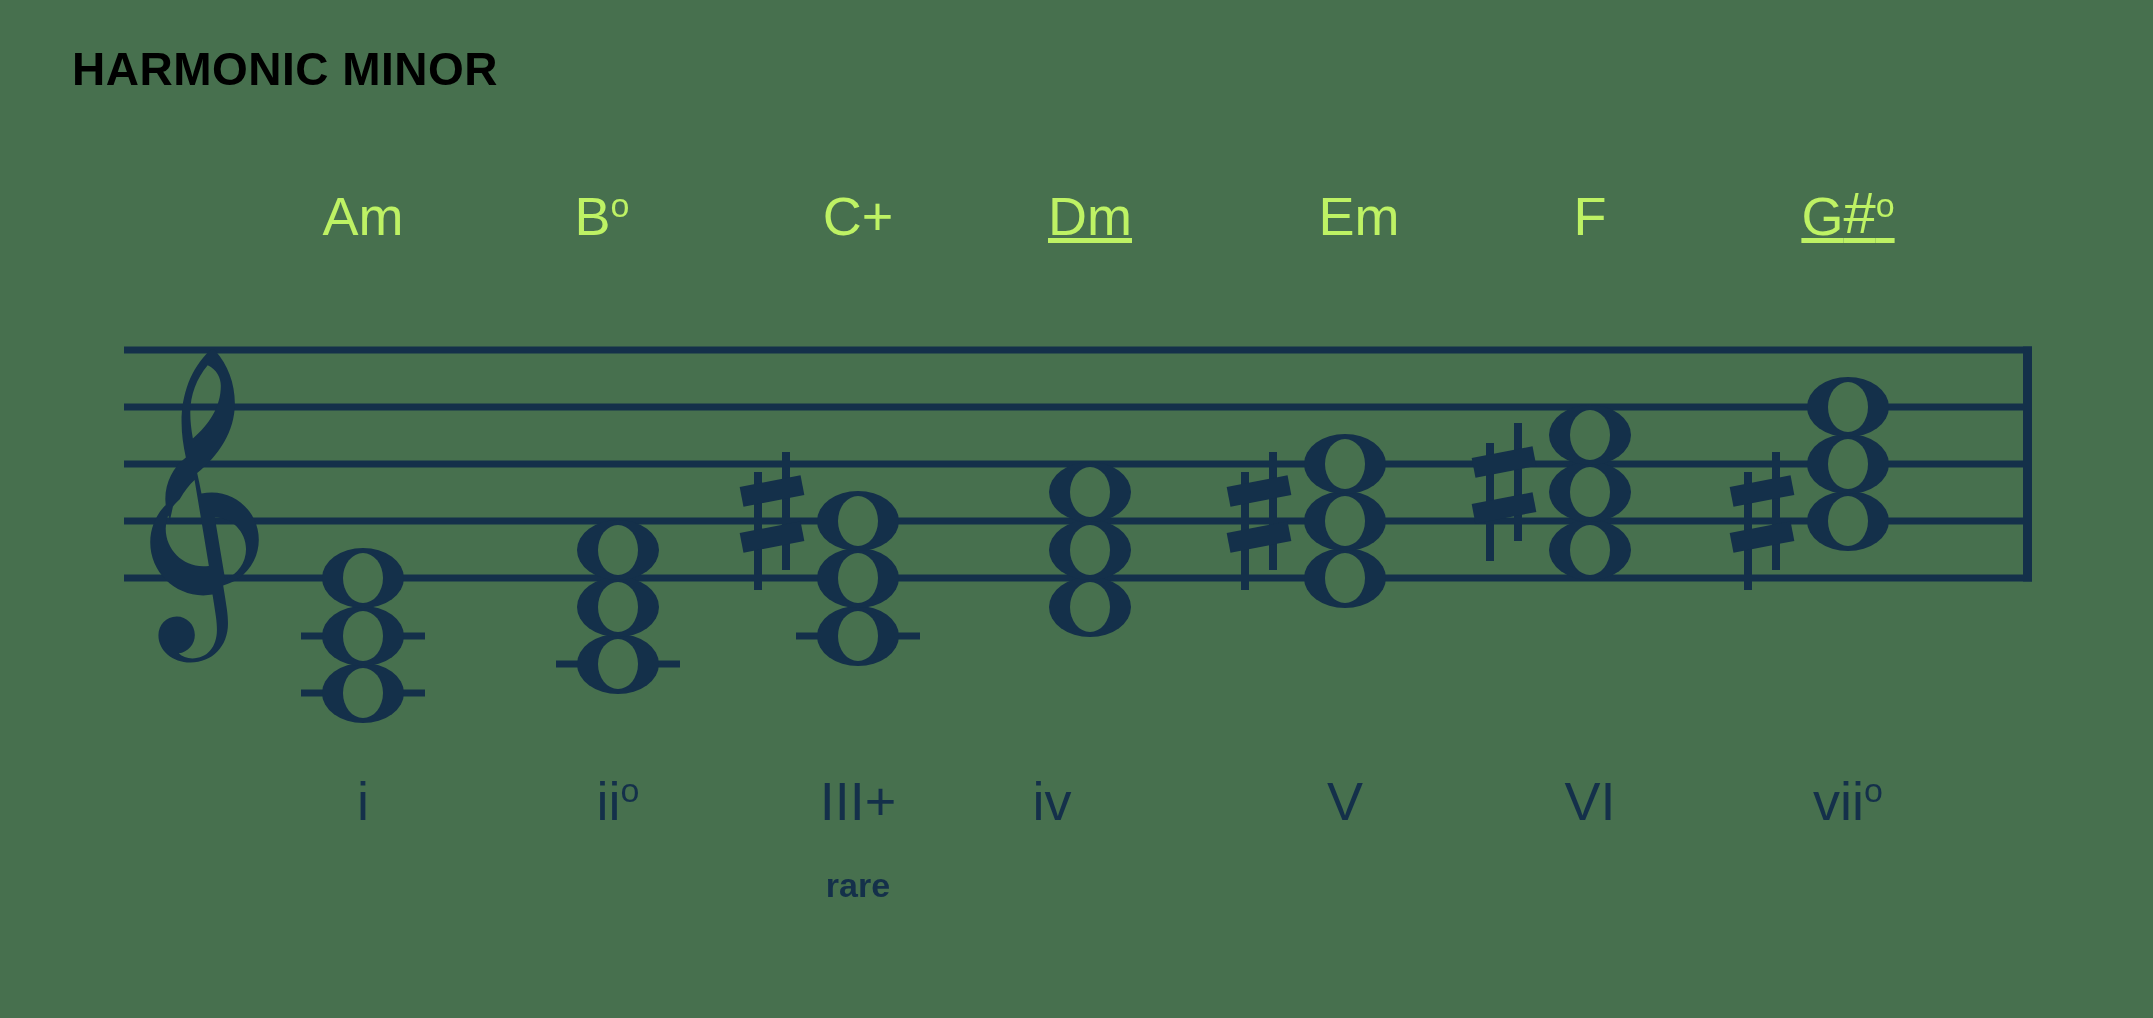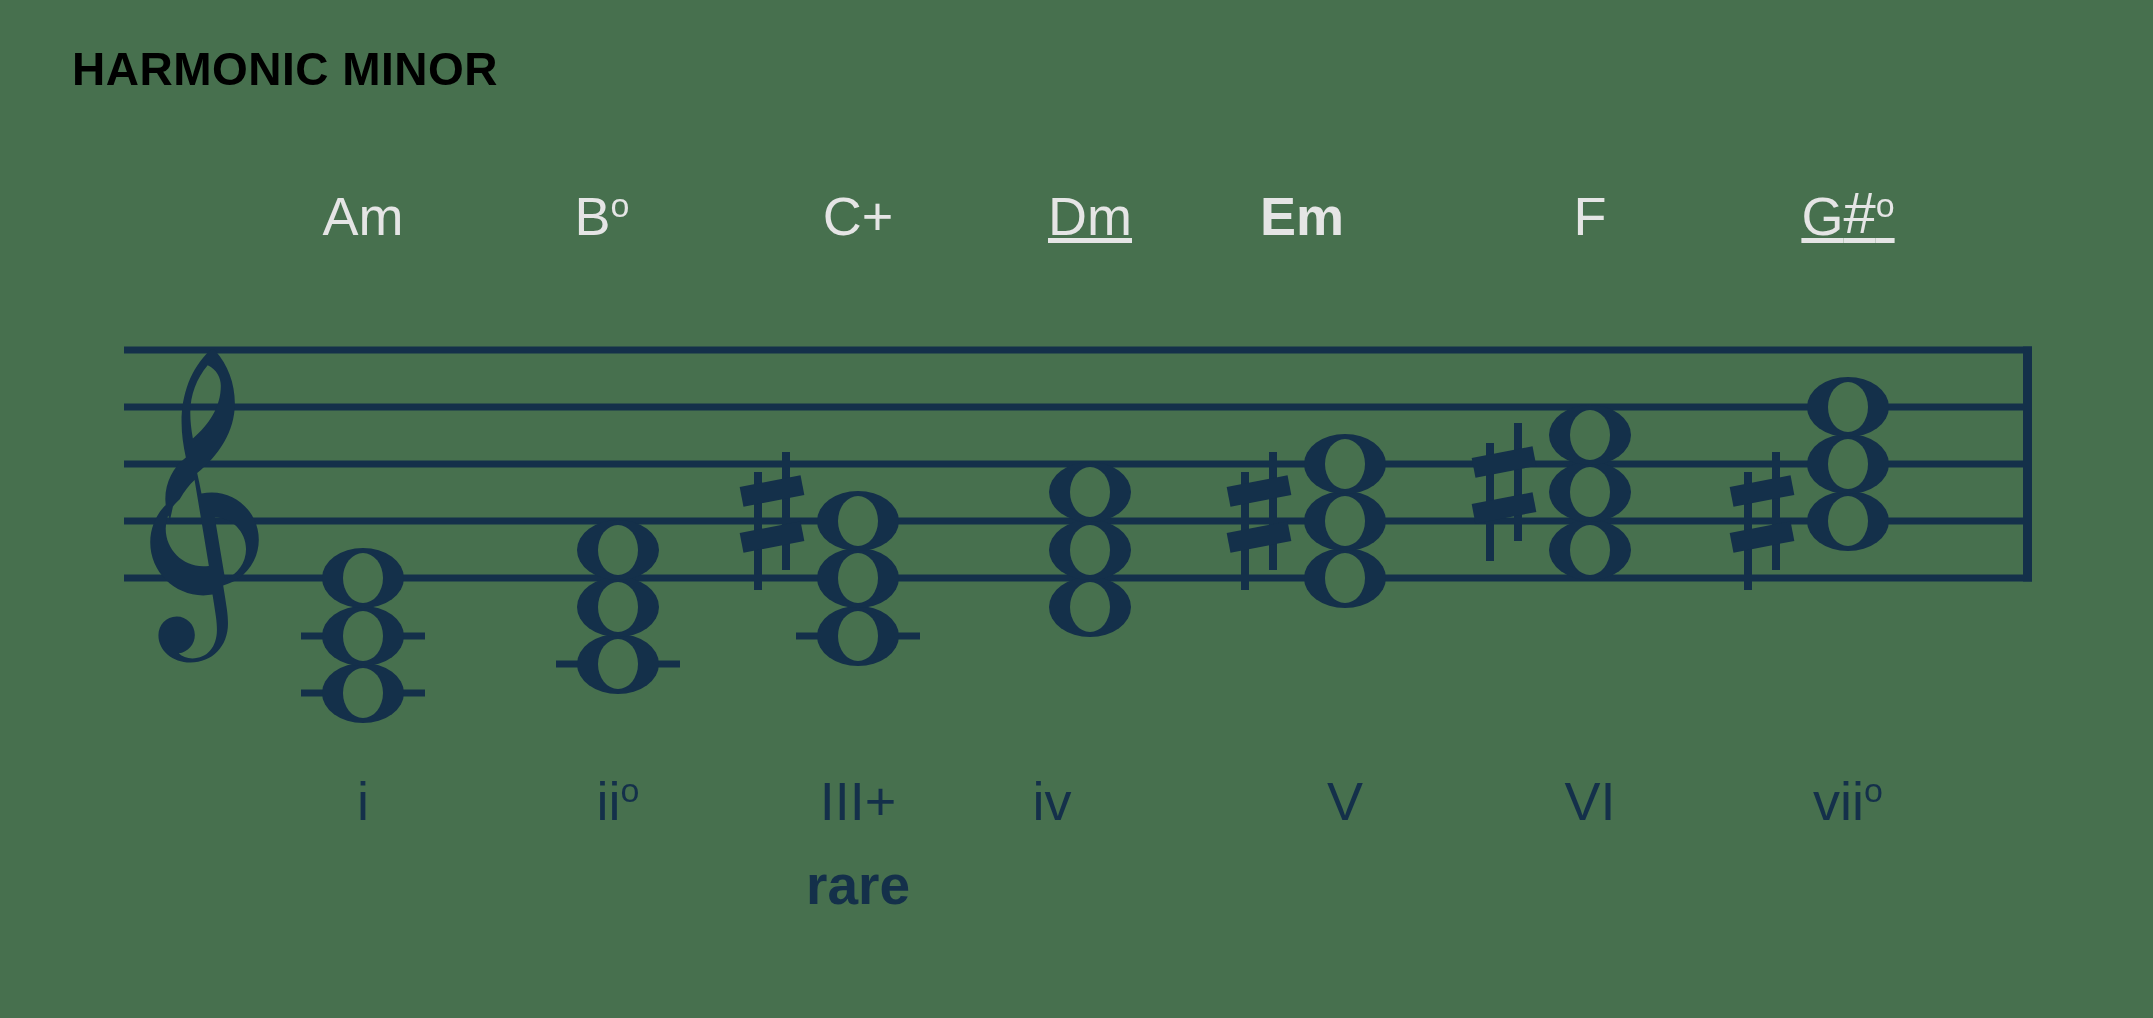--- a/index.html
+++ b/index.html
@@ -51,21 +51,21 @@
     top: 185px;
     width: 2153px;
     height: 62px;
   }
   .chord-name {
     position: absolute;
     top: 0;
     transform: translateX(-50%);
     font-size: 54px;
     font-weight: 500;
-    color: #e5e5e5;
+    color: #bef264;
     white-space: nowrap;
     line-height: 62px;
     text-align: center;
   }
   .chord-name .sup {
     font-size: 34px;
     vertical-align: 18px;
     line-height: 0;
   }
   .chord-name .sharp {
@@ -94,40 +94,40 @@
   }
   .numeral .sup {
     font-size: 34px;
     vertical-align: 18px;
     line-height: 0;
   }
   .note-rare {
     position: absolute;
     top: 855px;
     transform: translateX(-50%);
-    font-size: 55px;
+    font-size: 34px;
     font-weight: bold;
     color: #14304a;
     white-space: nowrap;
     line-height: 60px;
   }
 </style>
 </head>
 <body>
 
 <div id="page-root">
 
   <div class="title">HARMONIC MINOR</div>
 
   <div class="chord-names">
       <div class="chord-name" style="left: 363px;"><span>Am</span></div>
       <div class="chord-name" style="left: 602px;"><span>B</span><span class="sup">o</span></div>
       <div class="chord-name" style="left: 858px;"><span>C+</span></div>
       <div class="chord-name" style="left: 1090px; text-decoration: underline;"><span>Dm</span></div>
-      <div class="chord-name" style="left: 1302px; font-weight: bold;"><span>Em</span></div>
+      <div class="chord-name" style="left: 1359px;"><span>Em</span></div>
       <div class="chord-name" style="left: 1590px;"><span>F</span></div>
       <div class="chord-name" style="left: 1848px; text-decoration: underline;"><span>G</span><span class="sharp">#</span><span class="sup">o</span></div>
     </div>
 
   <div class="score">
     <svg width="2153" height="1018" viewBox="0 0 2153 1018" xmlns="http://www.w3.org/2000/svg">
       <g id="staff-lines">
           <rect x="124" y="346.5" width="1908" height="7" fill="#14304a"></rect>
           <rect x="124" y="403.5" width="1908" height="7" fill="#14304a"></rect>
           <rect x="124" y="460.5" width="1908" height="7" fill="#14304a"></rect>

